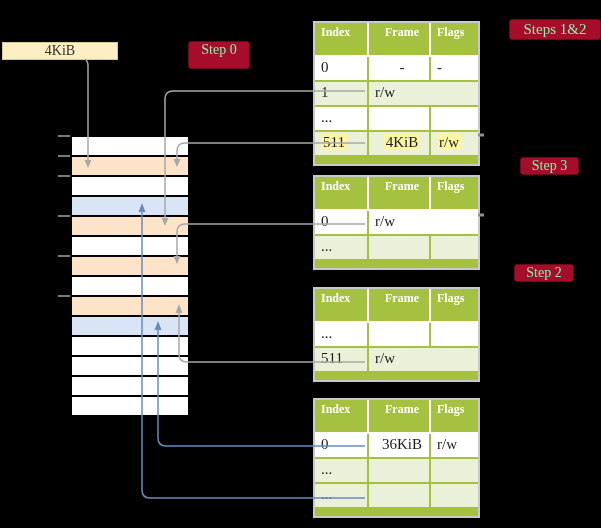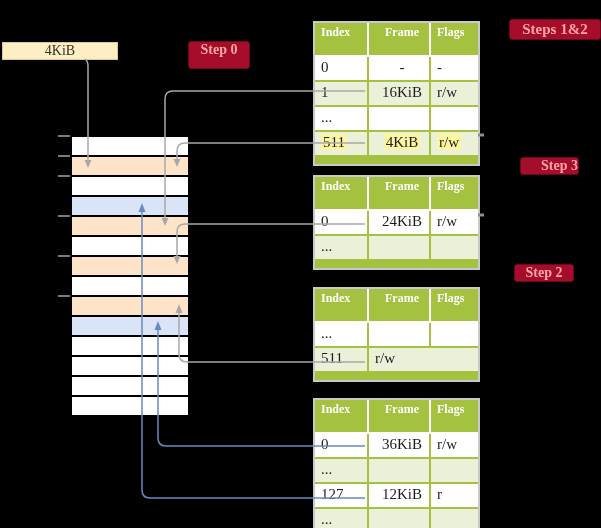--- a/index.html
+++ b/index.html
@@ -12,27 +12,27 @@
 
   
   #box-4kib{
     position:absolute;left:2px;top:42px;width:116px;height:18px;
     background:var(--box_cream);border:1px solid #dcc896;box-sizing:border-box;
     color:#30302a;font-size:14px;line-height:15px;text-align:center;
   }
 
   
   .badge{
-    position:absolute;background:var(--badge_red);color:#fca5a5;
+    position:absolute;background:var(--badge_red);color:#86efac;
     border:1px solid #6e0719;box-sizing:border-box;border-radius:3px;
-    font-size:14px;line-height:15px;text-align:center;font-weight:bold;
+    font-size:14px;line-height:15px;text-align:center;
   }
   #badge-step0  {left:188px;top:41px; width:62px;height:28px;}
   #badge-steps12{left:509px;top:19px; width:92px;height:21px;font-size:15px;line-height:18px;}
-  #badge-step3  {left:520px;top:157px;width:59px;height:18px;text-align:right;}
+  #badge-step3  {left:520px;top:157px;width:59px;height:18px;}
   #badge-step4  {left:514px;top:264px;width:60px;height:18px;}
 
   
   #memory-stack{position:absolute;left:72px;top:137px;width:116px;}
   .mrow{height:18px;margin-bottom:2px;}
   .m-white{background:var(--memory_white);}
   .m-peach{background:var(--memory_peach);}
   .m-blue {background:var(--memory_blue);}
   .tick{position:absolute;left:58px;width:12px;height:2px;background:#7a7a7a;}
 
@@ -113,21 +113,20 @@
           <div class="cell c1">Frame</div>
           <div class="cell c2">Flags</div>
         </div>
         <div class="trow">
           <div class="cell c0"><span>0</span></div>
           <div class="cell c1"><span>-</span></div>
           <div class="cell c2"><span>-</span></div>
         </div>
         <div class="trow shaded">
           <div class="cell c0"><span>1</span></div>
-          <div class="cell c1"><span>16KiB</span></div>
           <div class="cell c2"><span>r/w</span></div>
         </div>
         <div class="trow">
           <div class="cell c0"><span>...</span></div>
           <div class="cell c1"></div>
           <div class="cell c2"></div>
         </div>
         <div class="trow shaded">
           <div class="cell c0"><span class="hl">511</span></div>
           <div class="cell c1"><span class="hl">4KiB</span></div>
@@ -136,21 +135,20 @@
         <div class="tbar"></div>
       </div>
       <div class="ptable" style="top: 175px;">
         <div class="trow thead">
           <div class="cell c0">Index</div>
           <div class="cell c1">Frame</div>
           <div class="cell c2">Flags</div>
         </div>
         <div class="trow">
           <div class="cell c0"><span>0</span></div>
-          <div class="cell c1"><span>24KiB</span></div>
           <div class="cell c2"><span>r/w</span></div>
         </div>
         <div class="trow shaded">
           <div class="cell c0"><span>...</span></div>
           <div class="cell c1"></div>
           <div class="cell c2"></div>
         </div>
         <div class="tbar"></div>
       </div>
       <div class="ptable" style="top: 287px;">
@@ -178,25 +176,20 @@
         </div>
         <div class="trow">
           <div class="cell c0"><span>0</span></div>
           <div class="cell c1"><span>36KiB</span></div>
           <div class="cell c2"><span>r/w</span></div>
         </div>
         <div class="trow shaded">
           <div class="cell c0"><span>...</span></div>
           <div class="cell c1"></div>
           <div class="cell c2"></div>
-        </div>
-        <div class="trow">
-          <div class="cell c0"><span>127</span></div>
-          <div class="cell c1"><span>12KiB</span></div>
-          <div class="cell c2"><span>r</span></div>
         </div>
         <div class="trow shaded">
           <div class="cell c0"><span>...</span></div>
           <div class="cell c1"></div>
           <div class="cell c2"></div>
         </div>
         <div class="tbar"></div>
       </div>
     </div>
 

